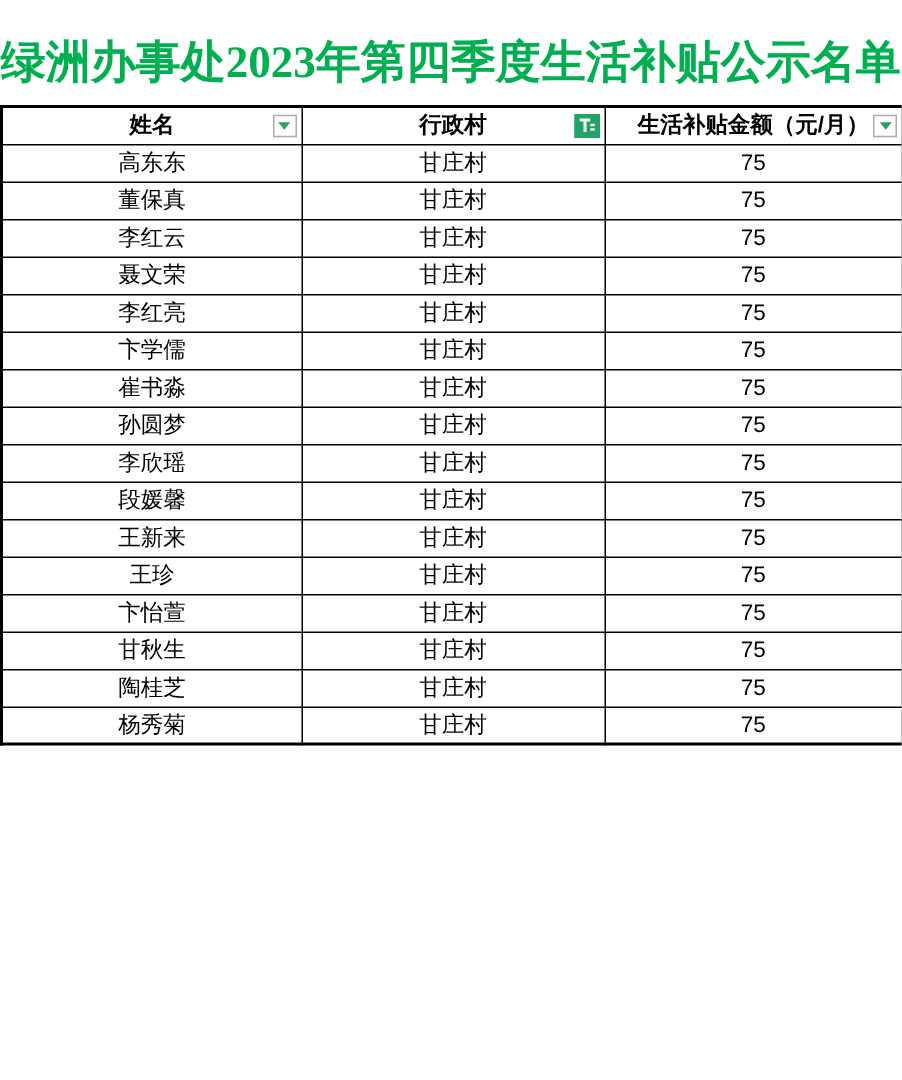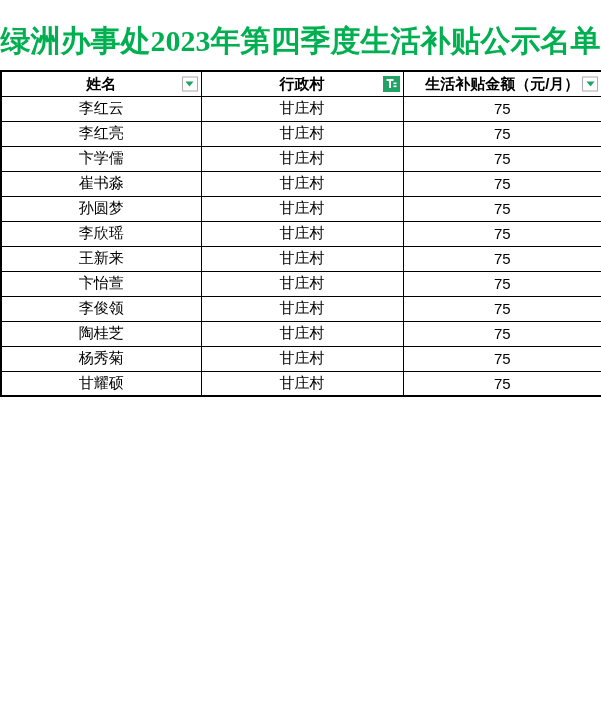--- a/index.html
+++ b/index.html
@@ -106,21 +106,36 @@
               <svg width="9" height="7" viewBox="0 0 9 7">
                   <polygon points="0.5,1 8.5,1 4.5,6" fill="var(--accent)"></polygon>
                 </svg>
             </span>
           </span>
         </th>
       </tr>
     </thead>
     <tbody>
         <tr class="data-row">
+    <td class="cell">高东东</td>
+    <td class="cell">甘庄村</td>
+    <td class="cell">75</td>
+  </tr>
+        <tr class="data-row">
+    <td class="cell">董保真</td>
+    <td class="cell">甘庄村</td>
+    <td class="cell">75</td>
+  </tr>
+        <tr class="data-row">
     <td class="cell">李红云</td>
+    <td class="cell">甘庄村</td>
+    <td class="cell">75</td>
+  </tr>
+        <tr class="data-row">
+    <td class="cell">聂文荣</td>
     <td class="cell">甘庄村</td>
     <td class="cell">75</td>
   </tr>
         <tr class="data-row">
     <td class="cell">李红亮</td>
     <td class="cell">甘庄村</td>
     <td class="cell">75</td>
   </tr>
         <tr class="data-row">
     <td class="cell">卞学儒</td>
@@ -136,44 +151,49 @@
     <td class="cell">孙圆梦</td>
     <td class="cell">甘庄村</td>
     <td class="cell">75</td>
   </tr>
         <tr class="data-row">
     <td class="cell">李欣瑶</td>
     <td class="cell">甘庄村</td>
     <td class="cell">75</td>
   </tr>
         <tr class="data-row">
+    <td class="cell">段媛馨</td>
+    <td class="cell">甘庄村</td>
+    <td class="cell">75</td>
+  </tr>
+        <tr class="data-row">
     <td class="cell">王新来</td>
+    <td class="cell">甘庄村</td>
+    <td class="cell">75</td>
+  </tr>
+        <tr class="data-row">
+    <td class="cell">王珍</td>
     <td class="cell">甘庄村</td>
     <td class="cell">75</td>
   </tr>
         <tr class="data-row">
     <td class="cell">卞怡萱</td>
     <td class="cell">甘庄村</td>
     <td class="cell">75</td>
   </tr>
         <tr class="data-row">
-    <td class="cell">李俊领</td>
+    <td class="cell">甘秋生</td>
     <td class="cell">甘庄村</td>
     <td class="cell">75</td>
   </tr>
         <tr class="data-row">
     <td class="cell">陶桂芝</td>
     <td class="cell">甘庄村</td>
     <td class="cell">75</td>
   </tr>
         <tr class="data-row">
     <td class="cell">杨秀菊</td>
     <td class="cell">甘庄村</td>
     <td class="cell">75</td>
   </tr>
-        <tr class="data-row">
-    <td class="cell">甘耀硕</td>
-    <td class="cell">甘庄村</td>
-    <td class="cell">75</td>
-  </tr>
       </tbody>
   </table>
 </div>
 
 </body></html>

